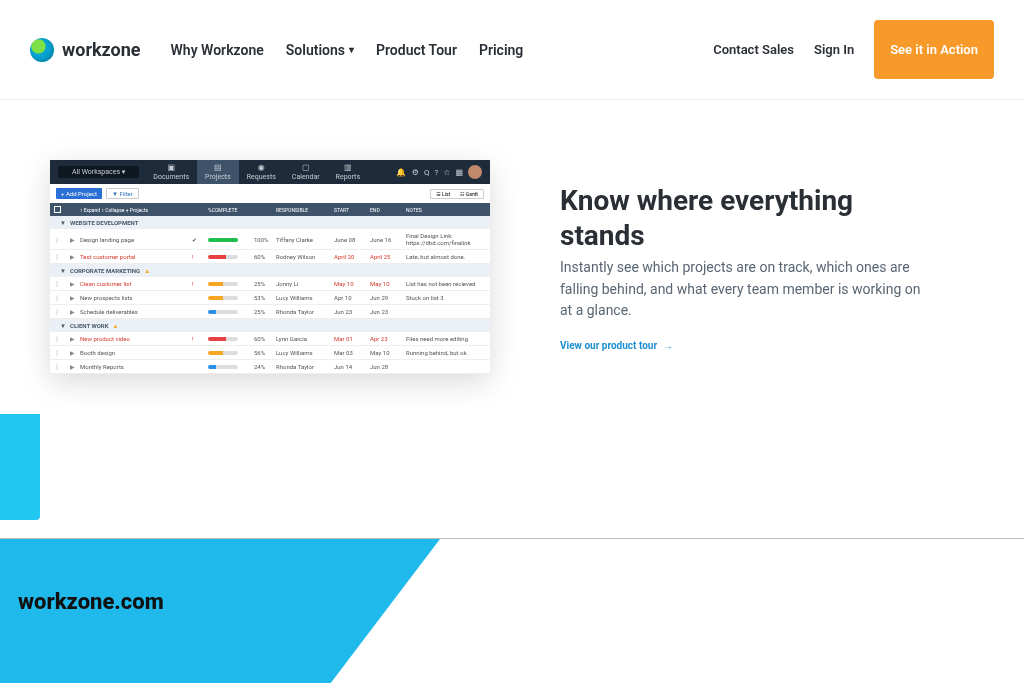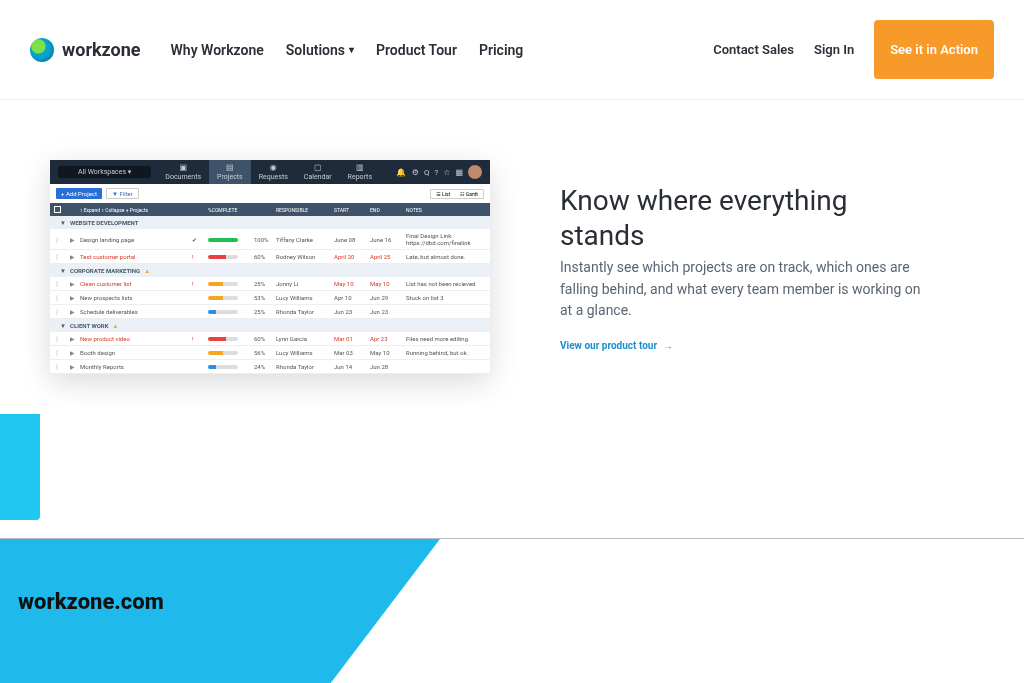--- a/index.html
+++ b/index.html
@@ -11,21 +11,21 @@
 .logo-mark{width:24px;height:24px;border-radius:50%;background:radial-gradient(circle at 35% 35%,#7de047 0%,#7de047 30%,#08a4d4 35%,#08a4d4 100%);box-shadow:inset -2px -2px 4px rgba(0,0,0,.2)}
 .logo-text{font-weight:700;font-size:18px;color:#2a2e35}
 .nav{display:flex;gap:22px;font-size:14px;font-weight:600;color:#2a2e35}
 .nav>span{display:flex;align-items:center;gap:4px;cursor:pointer}
 .nav-right{margin-left:auto;display:flex;align-items:center;gap:20px;font-size:13px;font-weight:600;color:#2a2e35}
 .cta{background:#f79a2a;color:#fff;padding:22px 16px;border-radius:4px;cursor:pointer}
 .chev{font-size:10px}
 .content{position:relative;z-index:2;display:flex;padding:60px 50px 40px;gap:70px;align-items:center;background:#fff;border-top:1px solid #f0f0f0}
 .shot{width:440px;background:#fff;border-radius:3px;box-shadow:0 8px 30px rgba(0,0,0,.15)}
 .app-bar{background:#1e2b3a;display:flex;align-items:center;padding:4px 8px;font-size:7px;color:#c6ccd3;height:24px}
-.ws{background:#0f1721;padding:2px 20px;border-radius:2px;margin-right:6px}
+.ws{background:#0f1721;padding:2px 14px;border-radius:2px;margin-right:6px}
 .tabs{display:flex}
 .tab{padding:3px 8px;display:flex;flex-direction:column;align-items:center;gap:1px}
 .tab.active{background:#3e536a}
 .tab-ic{font-size:8px}
 .icons{margin-left:auto;display:flex;gap:5px;font-size:8px;align-items:center}
 .avatar{width:14px;height:14px;border-radius:50%;background:#c08a6a}
 .toolbar{display:flex;align-items:center;padding:4px 6px;font-size:6px;gap:4px}
 .btn-add{background:#2a6fd6;color:#fff;padding:2px 5px;border-radius:1px}
 .btn-fil{border:1px solid #ccc;color:#3477bc;padding:1px 5px;border-radius:1px}
 .view{margin-left:auto;display:flex;border:1px solid #ccc;border-radius:1px}
@@ -36,21 +36,21 @@
 .row{display:grid;grid-template-columns:14px 8px 110px 14px 44px 20px 56px 34px 34px 1fr;font-size:6px;color:#555;padding:3px 4px;gap:2px;border-bottom:1px solid #eee;align-items:center}
 .row .tri{color:#888}
 .bar{height:4px;border-radius:2px;width:30px;display:inline-block}
 .bar.g{background:linear-gradient(90deg,#1fbf4f 100%,#ddd 0)}
 .bar.r{background:linear-gradient(90deg,#e74141 60%,#ddd 60%)}
 .bar.o{background:linear-gradient(90deg,#f5a623 50%,#ddd 50%)}
 .bar.b{background:linear-gradient(90deg,#2a8fe6 25%,#ddd 25%)}
 .red{color:#d43a2c}
 .warn{color:#f5a623}
 .copy{max-width:370px}
-.copy h2{font-size:28px;font-weight:400;color:#2a2e35;line-height:1.25;margin-bottom:4px}
+.copy h2{font-size:28px;font-weight:700;color:#2a2e35;line-height:1.25;margin-bottom:4px}
 .copy p{font-size:14px;color:#5a6673;line-height:1.55;margin-bottom:18px}
 .tour{color:#1c8fcf;font-weight:700;font-size:10px;display:flex;align-items:center;gap:6px;cursor:pointer}
 .footer{position:absolute;bottom:0;left:0;right:0;height:145px;border-top:1px solid #bbb}
 .footer-bg{position:absolute;left:0;top:0;width:440px;height:145px;background:#1fb9ec;clip-path:polygon(0 0,100% 0,75% 100%,0 100%)}
 .footer-text{position:relative;z-index:2;font-size:22px;font-weight:800;color:#111;padding:50px 0 0 18px}
 </style>
 </head>
 <body>
 
 <div class="bg-tl"></div>

